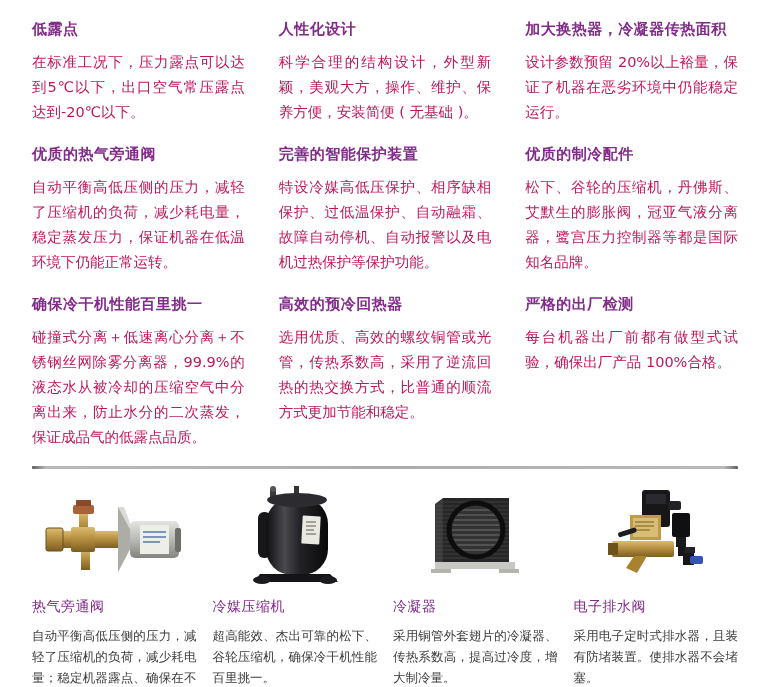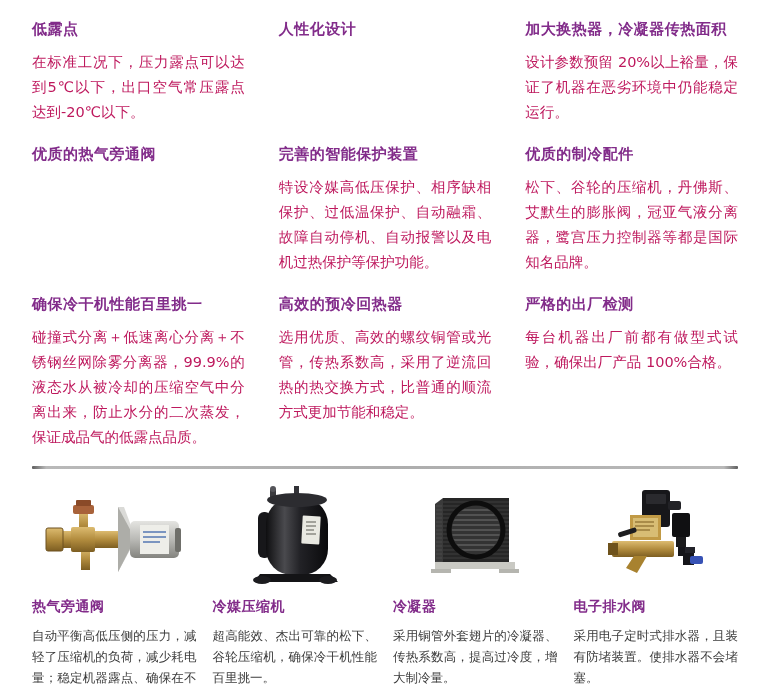--- a/index.html
+++ b/index.html
@@ -37,46 +37,48 @@
   
   .products-grid {
     display: grid;
     grid-template-columns: repeat(4, 1fr);
     column-gap: 16px;
   }
   .product .photo {
     height: 100px; display: flex; align-items: center; justify-content: center;
   }
   .product h4 {
-    font-size: 14px; font-weight: bold; color: #822c8a;
+    font-size: 14px; font-weight: normal; color: #822c8a;
     margin: 12px 0 9px 0; letter-spacing: .5px;
   }
   .product p {
     font-size: 12.5px; line-height: 21px; text-align: justify; color: #3b3b3b;
   }
 </style>
 </head>
 <body>
 
 <div class="page">
 
   <div class="features-grid">
     <section class="feature">
       <h3>低露点</h3>
       <p>在标准工况下，压力露点可以达到5℃以下，出口空气常压露点达到-20℃以下。</p>
     </section>
     <section class="feature">
       <h3>人性化设计</h3>
+      <p>科学合理的结构设计，外型新颖，美观大方，操作、维护、保养方便，安装简便 ( 无基础 )。</p>
     </section>
     <section class="feature">
       <h3>加大换热器，冷凝器传热面积</h3>
       <p>设计参数预留 20%以上裕量，保证了机器在恶劣环境中仍能稳定运行。</p>
     </section>
     <section class="feature">
       <h3>优质的热气旁通阀</h3>
+      <p>自动平衡高低压侧的压力，减轻了压缩机的负荷，减少耗电量，稳定蒸发压力，保证机器在低温环境下仍能正常运转。</p>
     </section>
     <section class="feature">
       <h3>完善的智能保护装置</h3>
       <p>特设冷媒高低压保护、相序缺相保护、过低温保护、自动融霜、故障自动停机、自动报警以及电机过热保护等保护功能。</p>
     </section>
     <section class="feature">
       <h3>优质的制冷配件</h3>
       <p>松下、谷轮的压缩机，丹佛斯、艾默生的膨胀阀，冠亚气液分离器，鹭宫压力控制器等都是国际知名品牌。</p>
     </section>
     <section class="feature">

